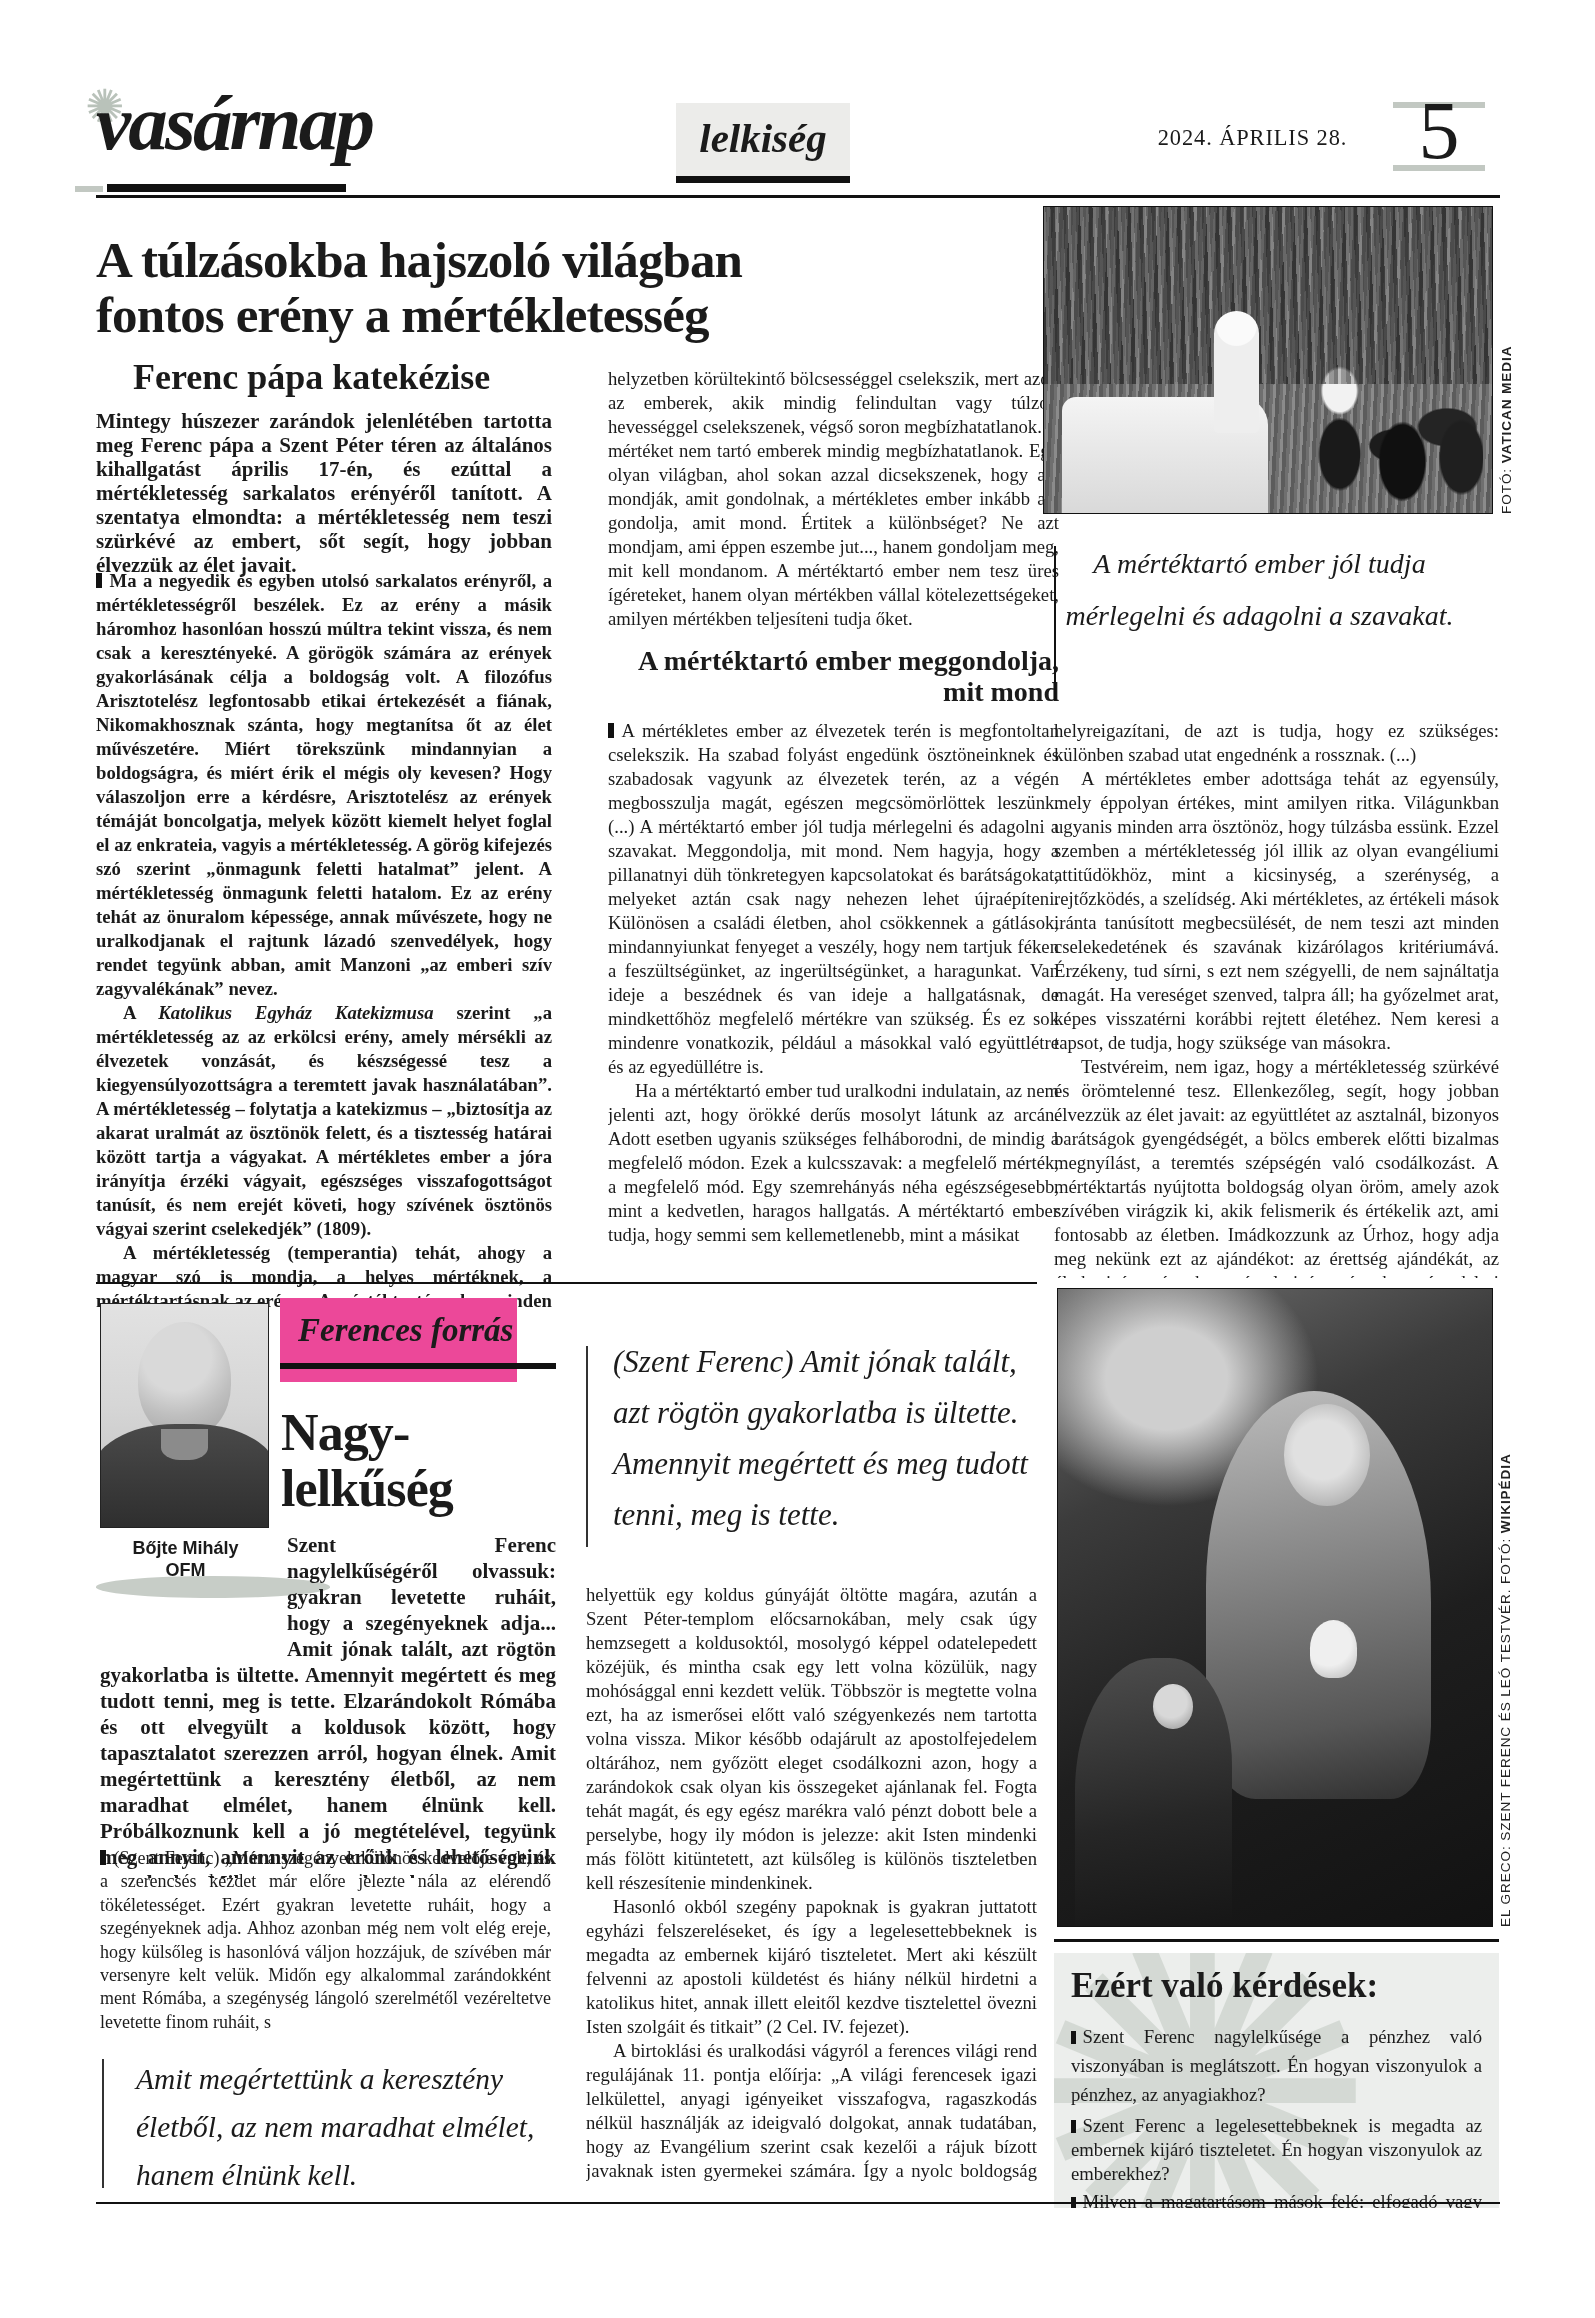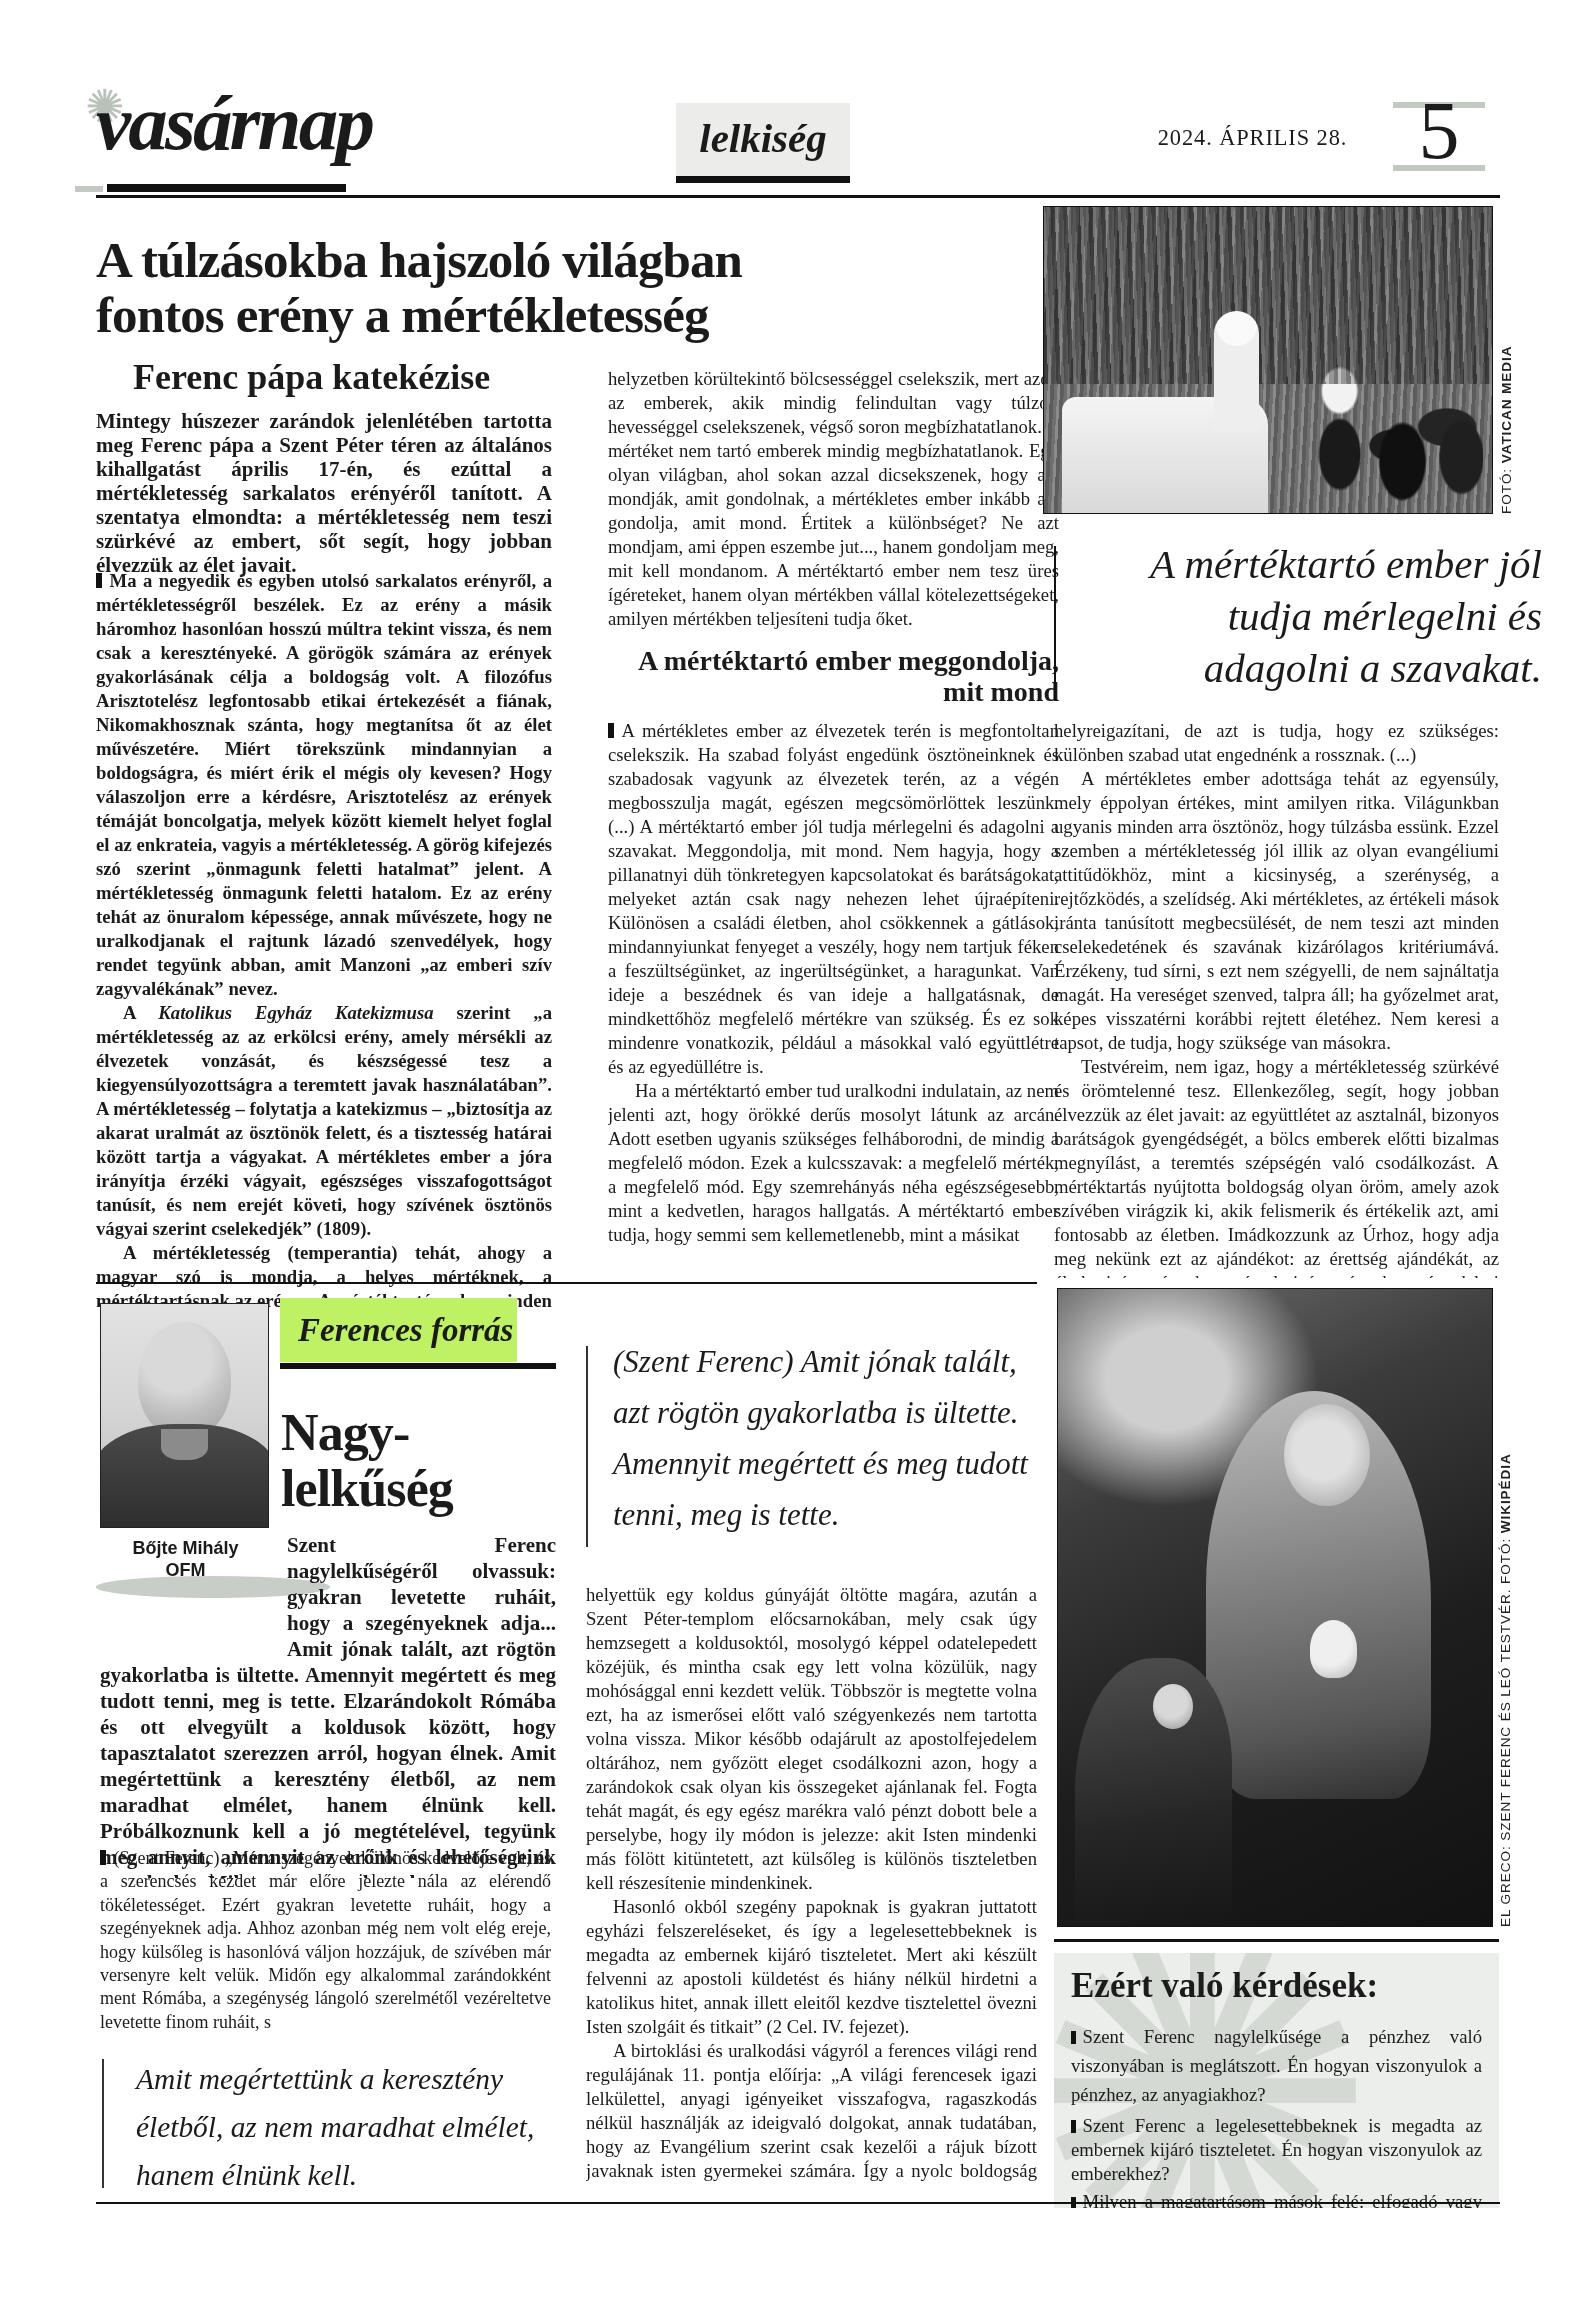--- a/index.html
+++ b/index.html
@@ -84,21 +84,21 @@
                 background:
                   radial-gradient(33px 56px at 20% 60%, #1a1a1a 0 60%, transparent 66%),
                   radial-gradient(37px 61px at 55% 65%, #101010 0 60%, transparent 66%),
                   radial-gradient(35px 58px at 88% 62%, #1f1f1f 0 60%, transparent 66%);"></div>
   </div>
   <div class="b vcap" style="left:1499px;top:206px;height:308px;">
     <span>FOTÓ: </span><b>VATICAN MEDIA</b>
   </div>
 
   <div class="b rule" style="left:1054px;top:546px;width:2.3px;height:154px;"></div>
-  <div class="b ser pq" style="left:1131px;top:538px;width:411px;font-size:41px;line-height:52px;text-align:right;">A mértéktartó ember jól tudja mérlegelni és adagolni a szavakat.</div>
+  <div class="b ser pq" style="left:1054px;top:538px;width:411px;font-size:28px;line-height:52px;text-align:center;">A mértéktartó ember jól tudja mérlegelni és adagolni a szavakat.</div>
 
   <div class="b body-txt just" style="left:1054px;top:719px;width:445px;height:559px;overflow:hidden;">
     <p><span>helyreigazítani, de azt is tudja, hogy ez szükséges: különben szabad utat engednénk a rossznak. (...)</span></p>
     <p class="indent"><span>A mértékletes ember adottsága tehát az egyensúly, mely éppolyan értékes, mint amilyen ritka. Világunkban ugyanis minden arra ösztönöz, hogy túlzásba essünk. Ezzel szemben a mértékletesség jól illik az olyan evangéliumi attitűdökhöz, mint a kicsinység, a szerénység, a rejtőzködés, a szelídség. Aki mértékletes, az értékeli mások iránta tanúsított megbecsülését, de nem teszi azt minden cselekedetének és szavának kizárólagos kritériumává. Érzékeny, tud sírni, s ezt nem szégyelli, de nem sajnáltatja magát. Ha vereséget szenved, talpra áll; ha győzelmet arat, képes visszatérni korábbi rejtett életéhez. Nem keresi a tapsot, de tudja, hogy szüksége van másokra.</span></p>
     <p class="indent"><span>Testvéreim, nem igaz, hogy a mértékletesség szürkévé és örömtelenné tesz. Ellenkezőleg, segít, hogy jobban élvezzük az élet javait: az együttlétet az asztalnál, bizonyos barátságok gyengédségét, a bölcs emberek előtti bizalmas megnyílást, a teremtés szépségén való csodálkozást. A mértéktartás nyújtotta boldogság olyan öröm, amely azok szívében virágzik ki, akik felismerik és értékelik azt, ami fontosabb az életben. Imádkozzunk az Úrhoz, hogy adja meg nekünk ezt az ajándékot: az érettség ajándékát, az életkori érettségnek, az érzelmi érettségnek, a társadalmi érettségnek az ajándékát és a mértékletesség ajándékát! </span></p>
   </div>
 
   <div class="b rule" style="left:96px;top:1282px;width:941px;height:1.9px;"></div>
 
   <div class="b" style="left:100px;top:1303px;width:169px;height:225px;border:1.4px solid #222;box-sizing:border-box;overflow:hidden;
@@ -108,21 +108,21 @@
     <div class="b" style="left:-6%;top:54%;width:112%;height:50%;border-radius:45% 45% 0 0;
                 background:linear-gradient(#4a4a4a,#2c2c2c);"></div>
     <div class="b" style="left:36%;top:56%;width:28%;height:14%;background:#8b8b8b;border-radius:0 0 40% 40%;"></div>
   </div>
   <div class="b sans" style="left:96px;top:1537px;width:179px;text-align:center;font-weight:700;font-size:18px;line-height:22.4px;">
     <div>Bőjte Mihály</div>
     <div>OFM</div>
   </div>
   <div class="b" style="left:96px;top:1576px;width:234px;height:21.5px;border-radius:50%;background:#c7cdc7;"></div>
 
-  <div class="b" style="left:280px;top:1298px;width:237px;height:64px;background:#bef264;">
+  <div class="b" style="left:280px;top:1298px;width:237px;height:84px;background:#ec4899;">
     <span class="ser" style="font-style:italic;font-weight:700;font-size:33px;line-height:64px;padding-left:18px;">Ferences forrás</span>
   </div>
   <div class="b rule" style="left:280px;top:1363px;width:276px;height:5.6px;"></div>
 
   <div class="b ser" style="left:281px;top:1405px;font-size:52px;line-height:56px;font-weight:700;letter-spacing:-0.9px;">
     <div>Nagy-</div>
     <div>lelkűség</div>
   </div>
 
   <div class="b ser just" style="left:100px;top:1532px;width:456px;font-size:21px;line-height:26px;font-weight:700;height:346px;overflow:hidden;">

